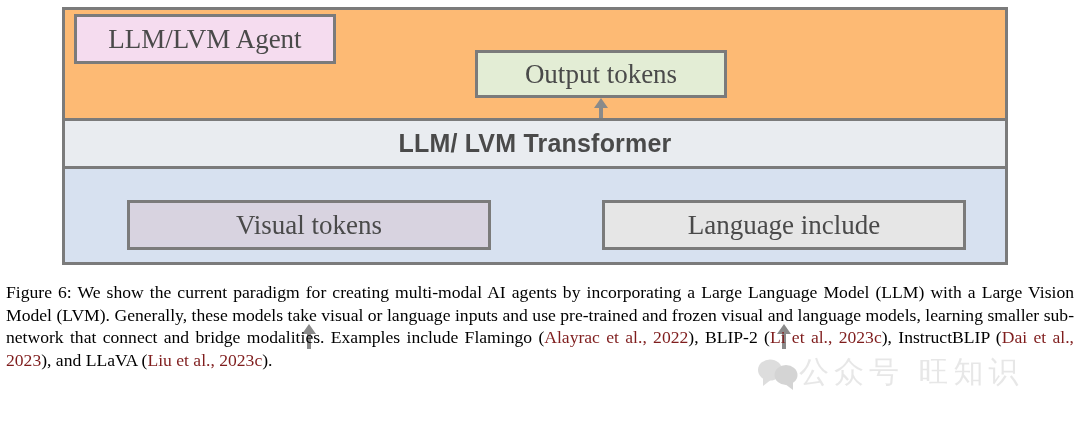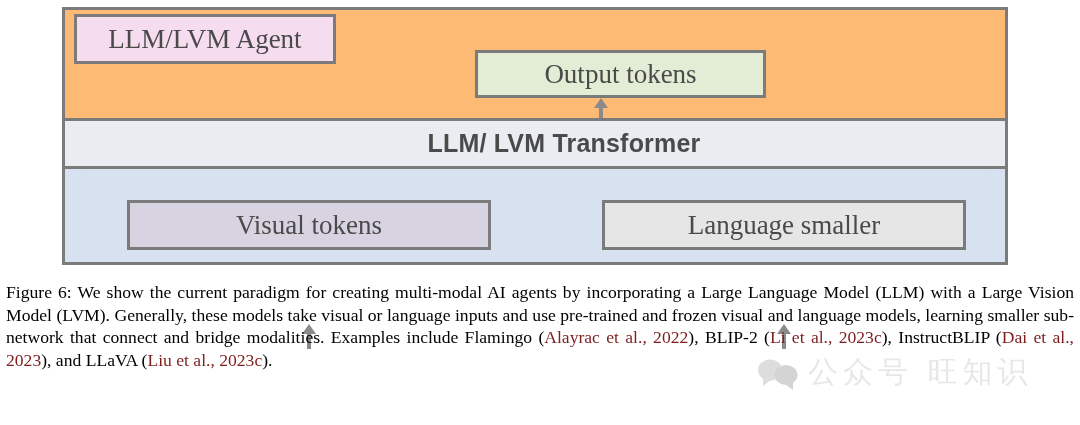--- a/index.html
+++ b/index.html
@@ -70,40 +70,39 @@
     left: 9px;
     top: 4px;
     width: 262px;
     height: 50px;
     background: #f5dcef;
     font-size: 27px;
   }
   #node-output-tokens {
     left: 410px;
     top: 40px;
-    width: 291px;
+    width: 252px;
     height: 48px;
     background: #e3edd5;
     font-size: 27px;
   }
   #label-transformer {
     position: absolute;
-    left: 9px;
+    left: 0;
     top: 0;
     width: 100%;
     height: 100%;
     display: flex;
     align-items: center;
     justify-content: center;
     font-family: "Liberation Sans", "DejaVu Sans", sans-serif;
     font-weight: bold;
     font-size: 25px;
     color: #4a4a4a;
     letter-spacing: 0.2px;
-    padding-left: 20px;
   }
   #node-visual-tokens {
     left: 62px;
     top: 31px;
     width: 364px;
     height: 50px;
     background: #d8d3e0;
     font-size: 27px;
   }
   #node-language-tokens {
@@ -137,21 +136,20 @@
   }
   .cite { color: #7f1d1d; }
 
   
   #watermark {
     position: absolute;
     left: 757px;
     top: 352px;
     display: flex;
     align-items: center;
-    gap: 9px;
     opacity: 0.33;
     pointer-events: none;
   }
   #watermark-text {
     font-family: "DejaVu Sans", "Liberation Sans", sans-serif;
     font-size: 30px;
     color: #b9b9b9;
     letter-spacing: 5px;
     white-space: nowrap;
   }
@@ -178,21 +176,21 @@
   <div class="band" id="band-inputs">
     <svg class="arrow" id="arrow-visual-to-transformer" viewBox="0 0 18 25" preserveAspectRatio="none">
       <polygon points="9,0 16,10 11,10 11,25 7,25 7,10 2,10" fill="#8a8a8a"></polygon>
     </svg>
     <svg class="arrow" id="arrow-language-to-transformer" viewBox="0 0 18 25" preserveAspectRatio="none">
       <polygon points="9,0 16,10 11,10 11,25 7,25 7,10 2,10" fill="#8a8a8a"></polygon>
     </svg>
 
     <div class="node" id="node-visual-tokens">Visual tokens</div>
 
-    <div class="node" id="node-language-tokens">Language smaller</div>
+    <div class="node" id="node-language-tokens">Language include</div>
   </div>
 </div>
 
 <div id="figure-caption">
   <span>Figure 6:</span><span> We show the current paradigm for creating multi-modal AI agents by incorporating a Large Language Model (LLM) with a Large Vision Model (LVM). Generally, these models take visual or language inputs and use pre-trained and frozen visual and language models, learning smaller sub-network that connect and bridge modalities. Examples include Flamingo (</span><span class="cite">Alayrac et al., 2022</span><span>), BLIP-2 (</span><span class="cite">Li et al., 2023c</span><span>), InstructBLIP (</span><span class="cite">Dai et al., 2023</span><span>), and LLaVA (</span><span class="cite">Liu et al., 2023c</span><span>).</span>
 </div>
 
 <div id="watermark">
   <svg width="42" height="34" viewBox="0 0 42 34">
     <ellipse cx="13" cy="14" rx="12" ry="10.5" fill="#9a9a9a"></ellipse>

